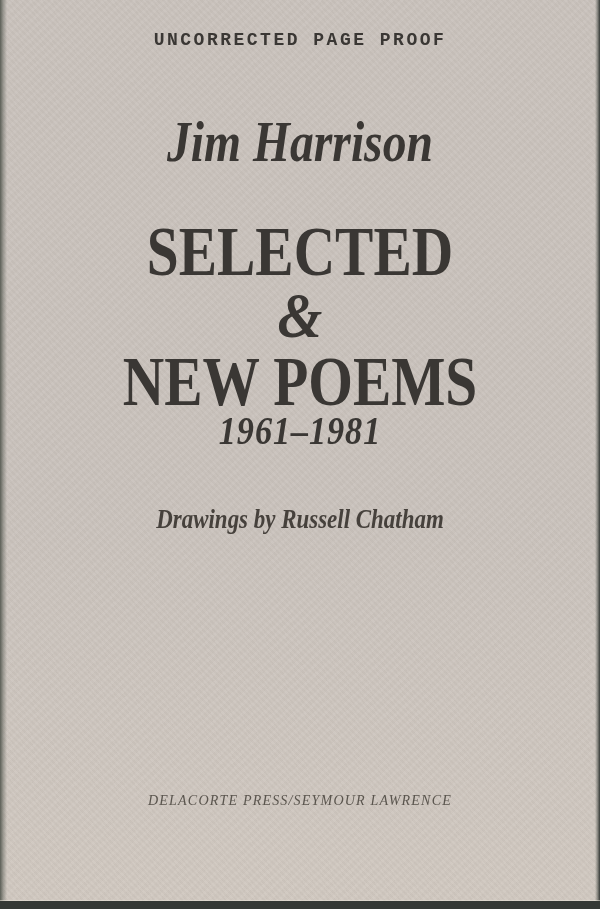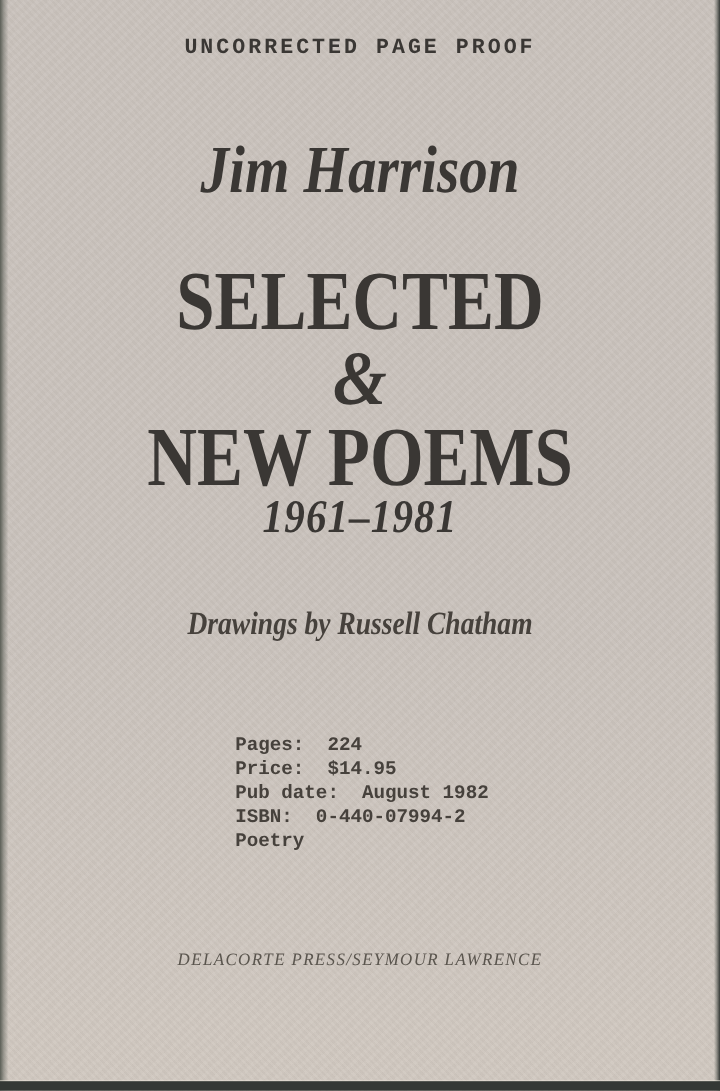--- a/index.html
+++ b/index.html
@@ -132,27 +132,20 @@
   <div class="title-1 centered">SELECTED</div>
 
   <div class="amp centered">&amp;</div>
 
   <div class="title-2 centered">NEW POEMS</div>
 
   <div class="years centered">1961–1981</div>
 
   <div class="credit centered">Drawings by Russell Chatham</div>
 
-  <div class="details">
-    <div class="detail-line">Pages:  224</div>
-    <div class="detail-line">Price:  $14.95</div>
-    <div class="detail-line">Pub date:  August 1982</div>
-    <div class="detail-line">ISBN:  0-440-07994-2</div>
-    <div class="detail-line">Poetry</div>
-  </div>
 
   <div class="publisher centered">DELACORTE PRESS/SEYMOUR LAWRENCE</div>
 
   <div class="edge-left"></div>
   <div class="edge-right"></div>
   <div class="edge-bottom"></div>
 
 </div>
 
 </body></html>

